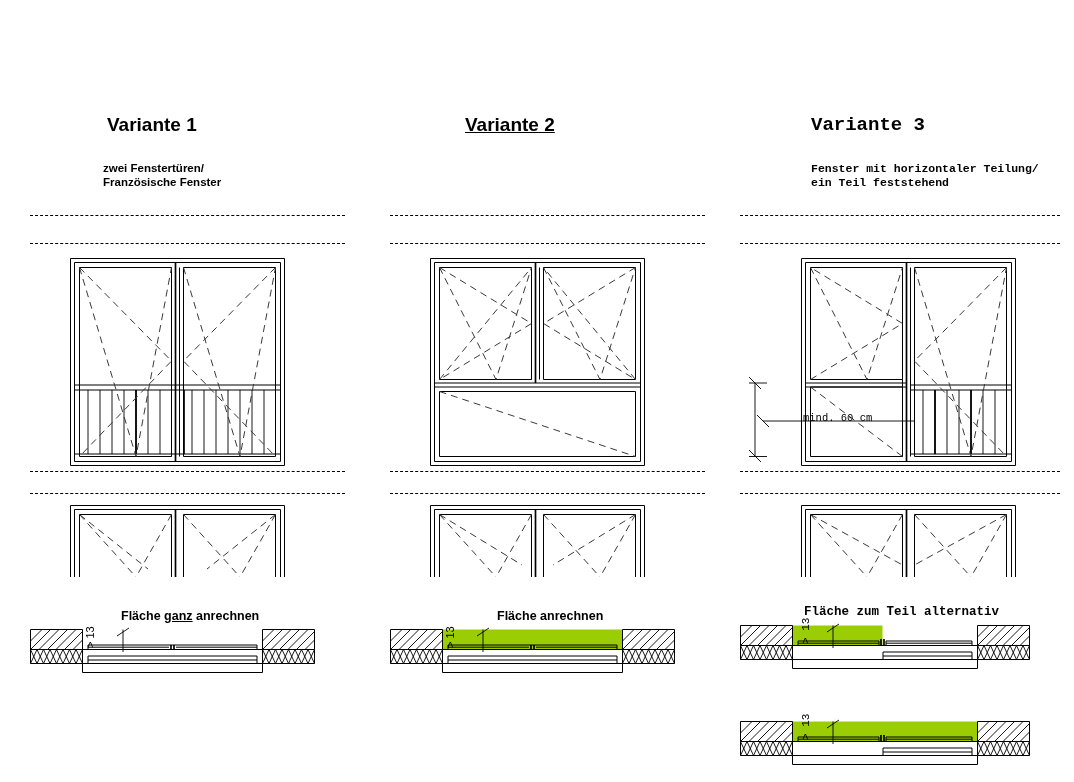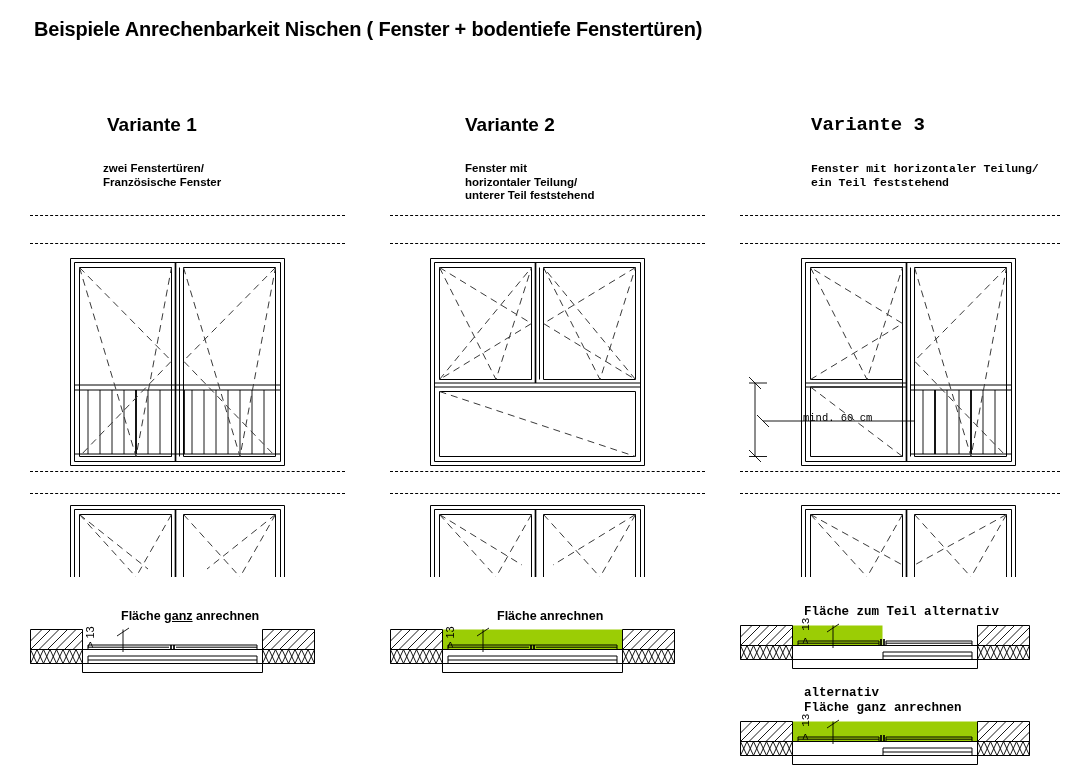--- a/index.html
+++ b/index.html
@@ -31,21 +31,21 @@
     font-size:19px;font-weight:bold;
     white-space:nowrap;
   }
   .variant-sub{
     position:absolute;top:162px;
     font-size:11.5px;font-weight:bold;line-height:13.5px;
     white-space:nowrap;
   }
   .c1 .variant-title{left:107px;}
   .c1 .variant-sub{left:103px;}
-  .c2 .variant-title{left:107px;}
+  .c2 .variant-title{left:107px;text-decoration:underline;}
   .c2 .variant-sub{left:107px;}
   .c3 .variant-title{left:95px;}
   .c3 .variant-sub{left:95px;}
 
   
   .refline{
     position:absolute;height:0;
     border-top:1.6px dashed #000;
   }
 
@@ -70,21 +70,20 @@
   .dimtxt90{
     position:absolute;font-size:11px;white-space:nowrap;
     transform:rotate(-90deg);transform-origin:left top;
   }
 </style>
 </head>
 <body>
 
 <div class="page">
 
-  <div class="title">Beispiele Anrechenbarkeit Nischen ( Fenster + bodentiefe Fenstertüren)</div>
 
   <div class="col col-1 c1">
 
     <div class="variant-title">Variante 1</div>
     <div class="variant-sub">
       <span>zwei Fenstertüren/</span><br>
       <span>Französische Fenster</span>
     </div>
 
     <div class="refline" style="left:30px;top:215px;width:315px;"></div>
@@ -237,25 +236,20 @@
       <line class="thin" x1="93" y1="4.5" x2="93" y2="27"></line>
       <polyline class="thin" points="87,11 99,3"></polyline>
     </svg>
     <div class="dimtxt90" style="left:84px;top:648px;">&gt; 13</div>
 
   </div>
 
   <div class="col col-2 c2">
 
     <div class="variant-title">Variante 2</div>
-    <div class="variant-sub">
-      <span>Fenster mit</span><br>
-      <span>horizontaler Teilung/</span><br>
-      <span>unterer Teil feststehend</span>
-    </div>
 
     <div class="refline" style="left:32px;top:215px;width:315px;"></div>
     <div class="refline" style="left:32px;top:243px;width:315px;"></div>
     <div class="refline" style="left:32px;top:471px;width:315px;"></div>
     <div class="refline" style="left:32px;top:493px;width:315px;"></div>
 
     <svg class="draw" style="left:72px;top:258px;" width="215" height="210" viewBox="0 0 215 210">
       <rect class="solid" x="0.5" y="0.5" width="214" height="207"></rect>
       <rect class="solid" x="4.5" y="4.5" width="206" height="199"></rect>
 
@@ -537,24 +531,20 @@
       <rect class="solid" x="52.5" y="38.5" width="185" height="9"></rect>
       <line class="solid" x1="143" y1="31" x2="232" y2="31"></line>
       <line class="solid" x1="143" y1="35" x2="232" y2="35"></line>
       <line class="solid" x1="143" y1="31" x2="143" y2="38.5"></line>
       <line class="solid" x1="232" y1="31" x2="232" y2="38.5"></line>
       <line class="thin" x1="93" y1="4.5" x2="93" y2="27"></line>
       <polyline class="thin" points="87,11 99,3"></polyline>
     </svg>
     <div class="dimtxt90" style="left:84px;top:644px;">&gt; 13</div>
 
-    <div class="seclabel" style="left:88px;top:686px;line-height:15px;">
-      <span>alternativ</span><br>
-      <span>Fläche ganz anrechnen</span>
-    </div>
 
     <svg class="draw" style="left:24px;top:717px;" width="290" height="48" viewBox="0 0 290 48">
       <rect x="52.5" y="4.5" width="185" height="20" fill="#9bcd05" stroke="none"></rect>
       <rect class="solid" x="0.5" y="4.5" width="52" height="20"></rect>
       <g class="thin">
         <line x1="0.5" y1="16" x2="12" y2="4.5"></line>
           <line x1="0.5" y1="24.5" x2="20.5" y2="4.5"></line>
         <line x1="9" y1="24.5" x2="29" y2="4.5"></line>
           <line x1="17.5" y1="24.5" x2="37.5" y2="4.5"></line>
         <line x1="26" y1="24.5" x2="46" y2="4.5"></line>

